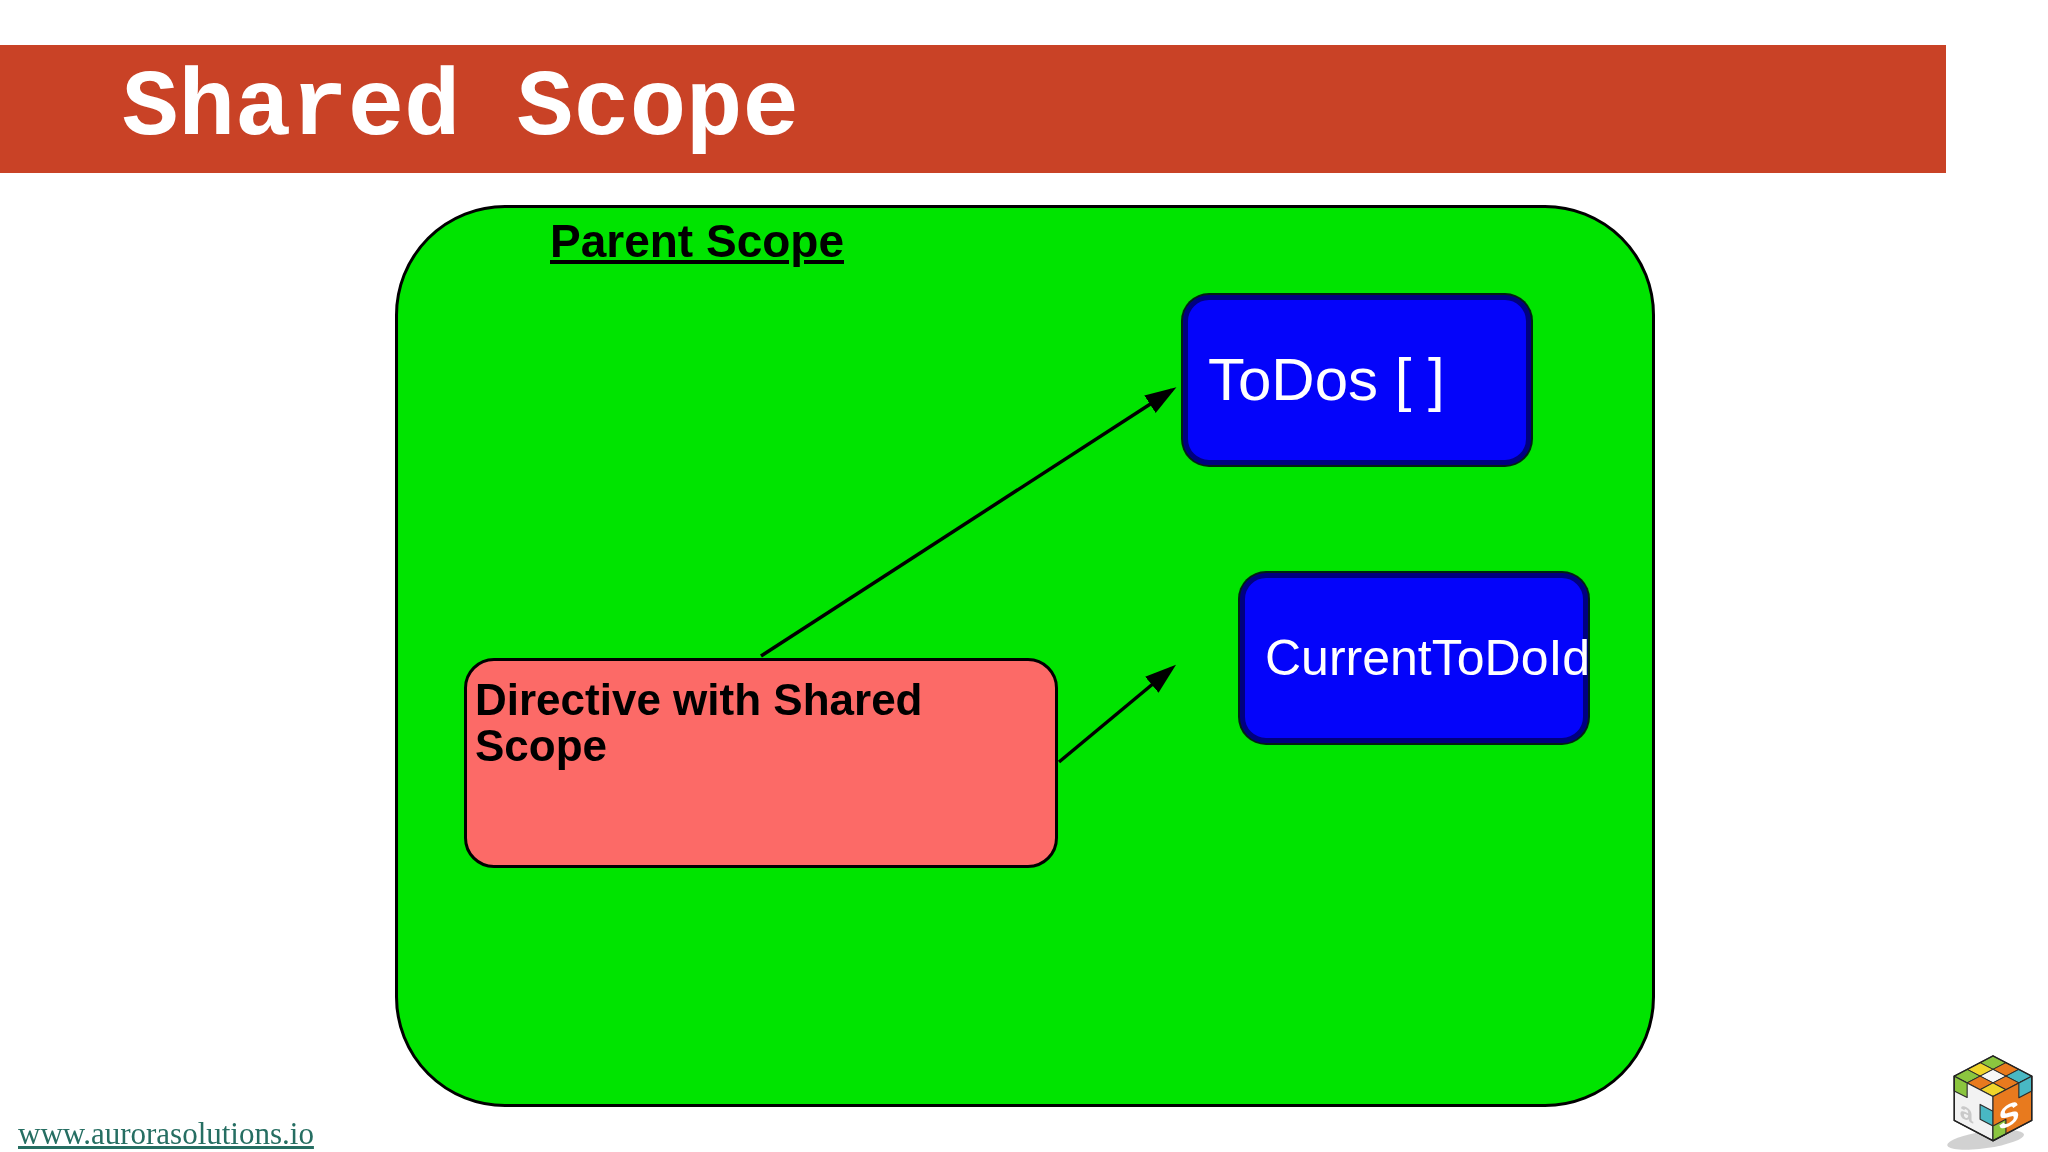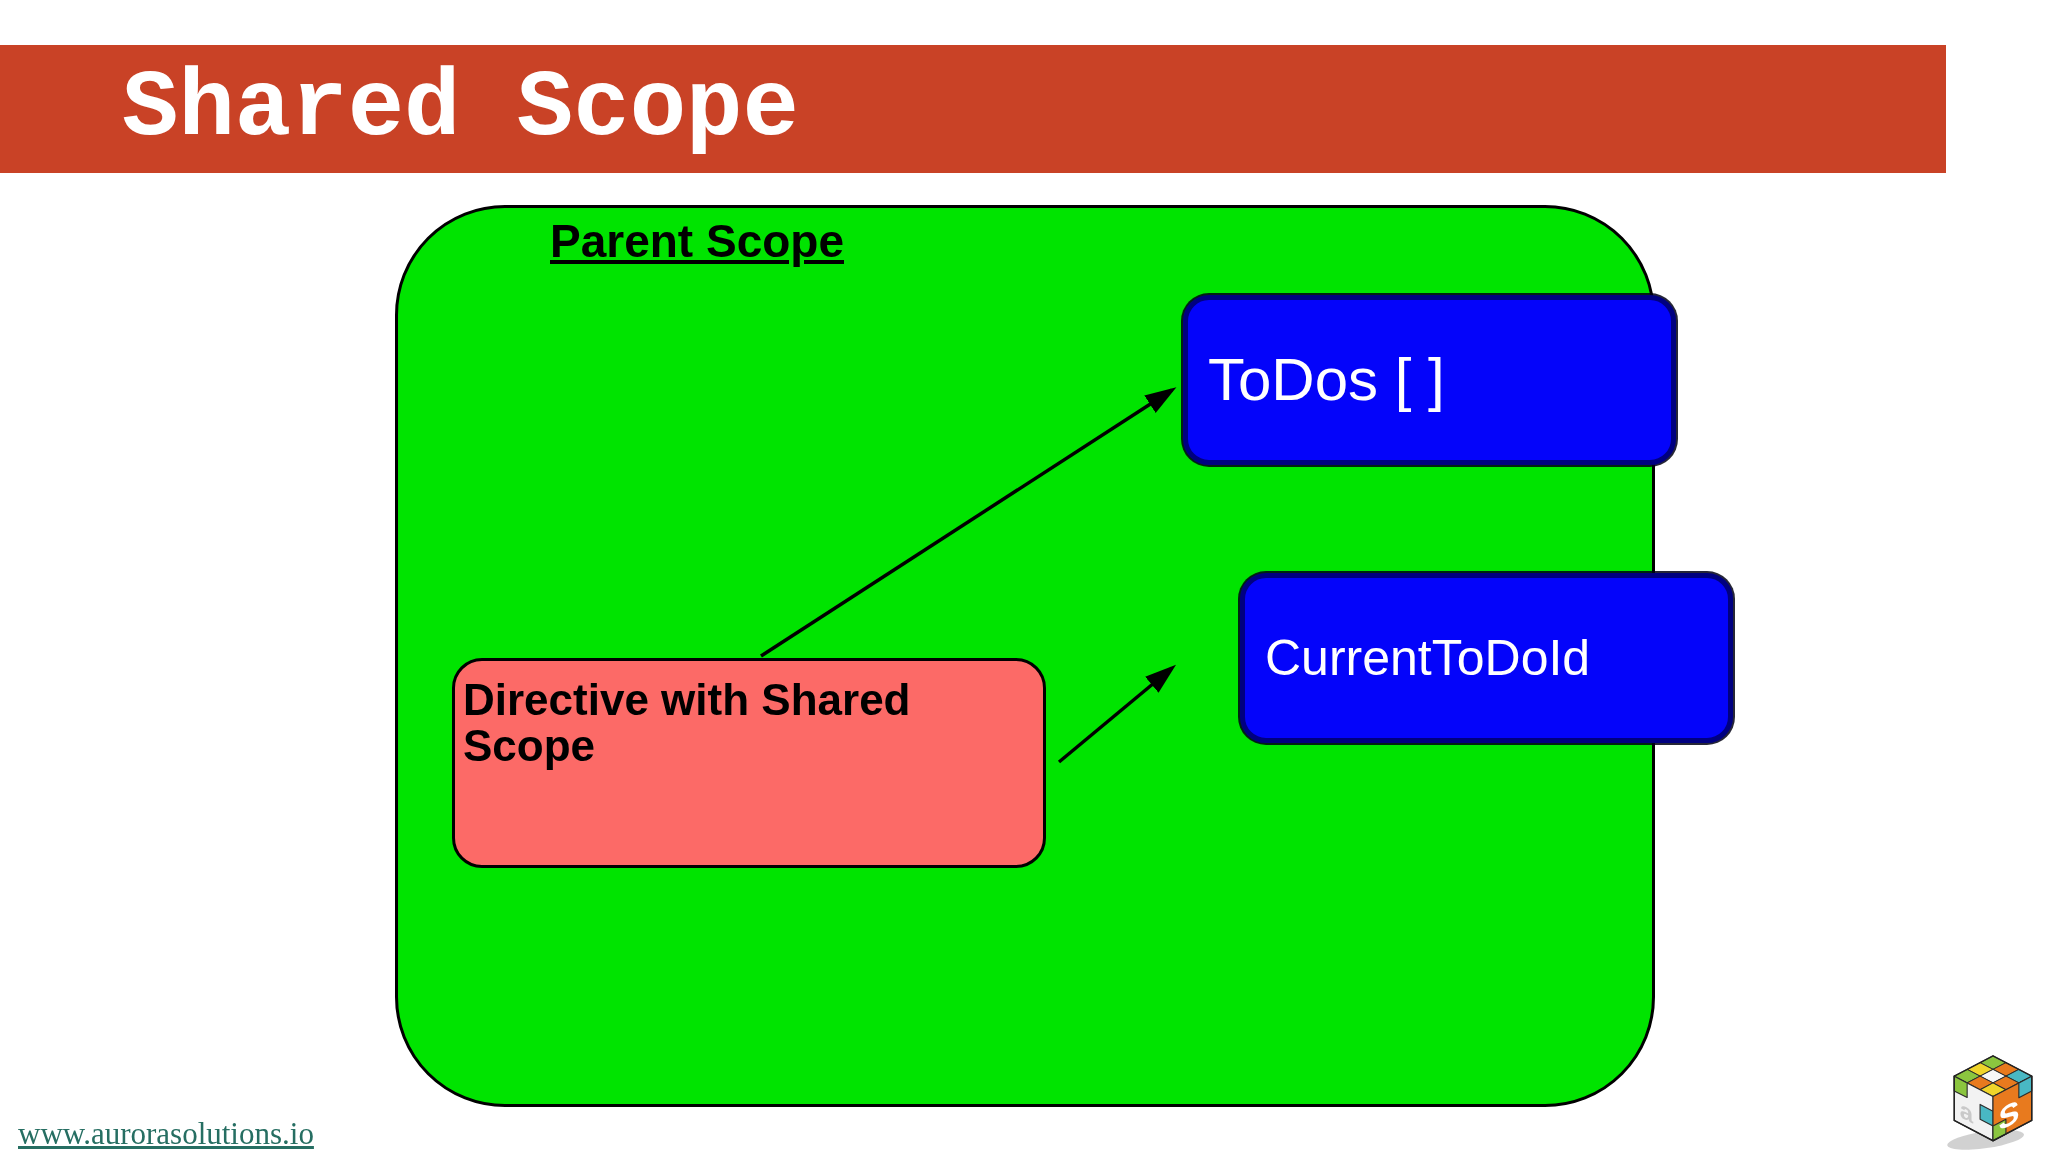--- a/index.html
+++ b/index.html
@@ -54,39 +54,39 @@
     left: 550px;
     top: 218px;
     font-size: 46px;
     font-weight: bold;
     color: #000000;
     line-height: 1;
     text-decoration: underline;
   }
   .directive-box {
     position: absolute;
-    left: 452px;
+    left: 464px;
     top: 658px;
     width: 594px;
     height: 210px;
     background: var(--directive-fill, #fc6a67);
     border: 3px solid var(--outline, #000000);
     border-radius: 30px;
     box-sizing: border-box;
   }
   .directive-label {
     font-size: 44px;
     font-weight: bold;
     color: #000000;
     padding: 16px 8px 0 8px;
     line-height: 1.05;
   }
   .scope-var-box {
     position: absolute;
-    width: 493px;
+    width: 348px;
     height: 170px;
     background: var(--todo-fill, #0404fa);
     border: 5px solid var(--todo-border, #000080);
     box-shadow: 0 0 0 2px rgba(0,0,20,0.85);
     border-radius: 26px;
     box-sizing: border-box;
     display: flex;
     align-items: center;
   }
   .todos-box { left: 1183px; top: 295px; }

